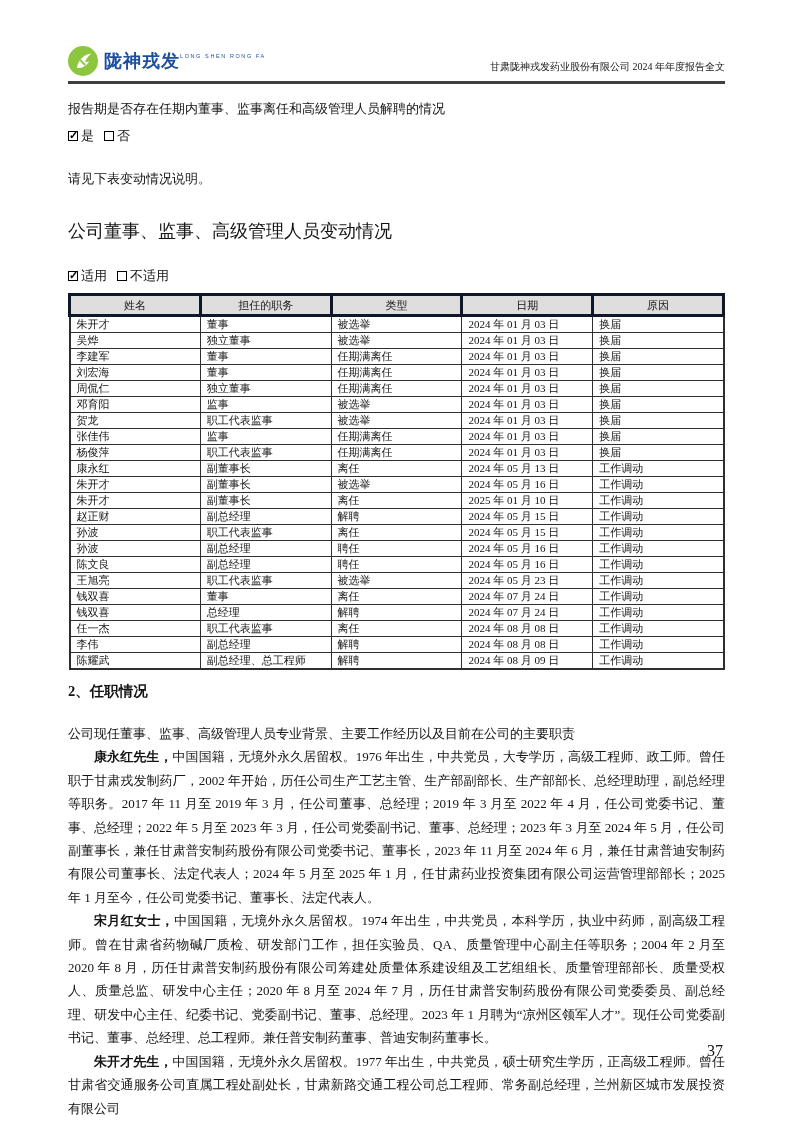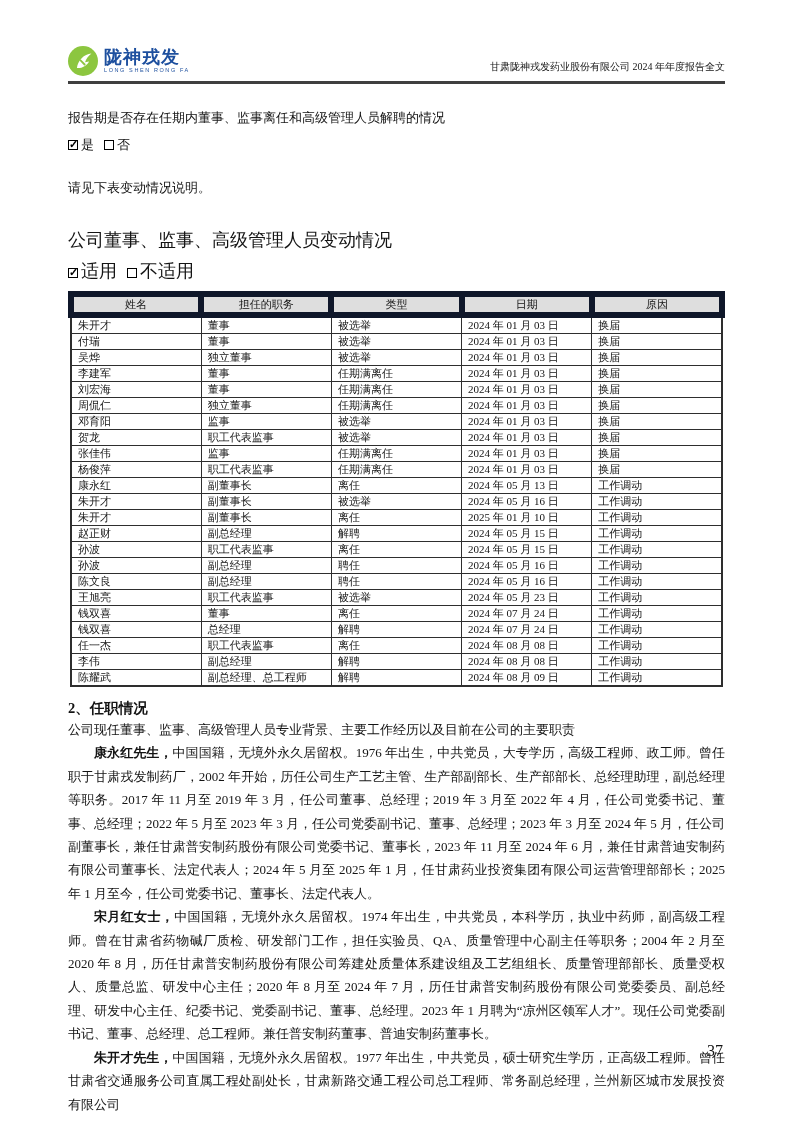--- a/index.html
+++ b/index.html
@@ -9,50 +9,50 @@
     position:relative; overflow:hidden;
     font-family:"Liberation Serif","DejaVu Serif",serif;
     color:#141414;
   }
   .content { padding:0 68px; }
 
   
   .header { padding-top:46px; display:flex; justify-content:space-between; align-items:flex-end; }
   .logo { display:flex; align-items:center; gap:6px; }
   .logo-circle { width:30px; height:30px; display:inline-block; }
-  .logo-text { display:flex; flex-direction:column; line-height:1; }
+  .logo-text { display:flex; flex-direction:row; line-height:1; }
   .logo-cn { font-size:18px; font-weight:bold; color:#1d4f9e; letter-spacing:1px; font-family:"Liberation Sans","DejaVu Sans",sans-serif; }
   .logo-en { font-size:5.5px; color:#1d4f9e; letter-spacing:1.6px; margin-top:2px; font-family:"Liberation Sans","DejaVu Sans",sans-serif; }
   .doc-title { font-size:10px; padding-bottom:2px; }
   .header-rule { height:3px; background:#3f3f3f; margin-top:5px; }
 
   
-  .q-line { margin-top:25px; font-size:13px; }
+  .q-line { margin-top:16px; font-size:13px; }
   .check-line { margin-top:9px; font-size:13px; }
   .note-line { margin-top:25px; font-size:13px; }
   .tbl-title { margin-top:31px; font-size:18px; }
-  .applicable-line { margin-top:7px; font-size:18px; }
+  .applicable-line { margin-top:24px; font-size:13px; }
   .gap { display:inline-block; width:10px; }
 
   .cbx { display:inline-block; width:10px; height:10px; border:1px solid #000;
          margin-right:3px; vertical-align:-1px; position:relative; }
   .cbx.checked::after { content:"✓"; position:absolute; left:0px; top:-3px;
          font-size:11px; font-weight:bold; color:#000; }
 
   
   table.changes { width:100%; border-collapse:collapse; margin-top:8px;
          font-size:11px; table-layout:fixed; border:2px solid #2e2e2e; }
-  table.changes th { background:#dedede; border:6px solid #0f172a; height:21px;
+  table.changes th { background:#dedede; border:3px solid #0f172a; height:21px;
          font-weight:normal; text-align:center; }
   table.changes td { border:1px solid #2e2e2e; height:15.8px; padding:0 6px;
          text-align:left; overflow:hidden; white-space:nowrap; line-height:15px; }
 
   
   .sec-heading { margin-top:12px; font-size:14.5px; font-weight:bold; }
-  .sec-intro { font-size:13px; line-height:23.4px; }
+  .sec-intro { margin-top:21px; font-size:13px; line-height:23.4px; }
   .bio { font-size:13px; line-height:23.4px; text-align:justify; text-indent:2em; }
   .bio b { font-weight:bold; }
 
   .page-number { position:absolute; right:70px; bottom:62px; font-size:16px; }
 </style>
 </head>
 <body>
 
 <div class="page">
   <div class="content">
@@ -101,27 +101,20 @@
       </thead>
       <tbody>
           <tr>
             <td>朱开才</td>
             <td>董事</td>
             <td>被选举</td>
             <td>2024 年 01 月 03 日</td>
             <td>换届</td>
           </tr>
           <tr>
-            <td>付瑞</td>
-            <td>董事</td>
-            <td>被选举</td>
-            <td>2024 年 01 月 03 日</td>
-            <td>换届</td>
-          </tr>
-          <tr>
             <td>吴烨</td>
             <td>独立董事</td>
             <td>被选举</td>
             <td>2024 年 01 月 03 日</td>
             <td>换届</td>
           </tr>
           <tr>
             <td>李建军</td>
             <td>董事</td>
             <td>任期满离任</td>

